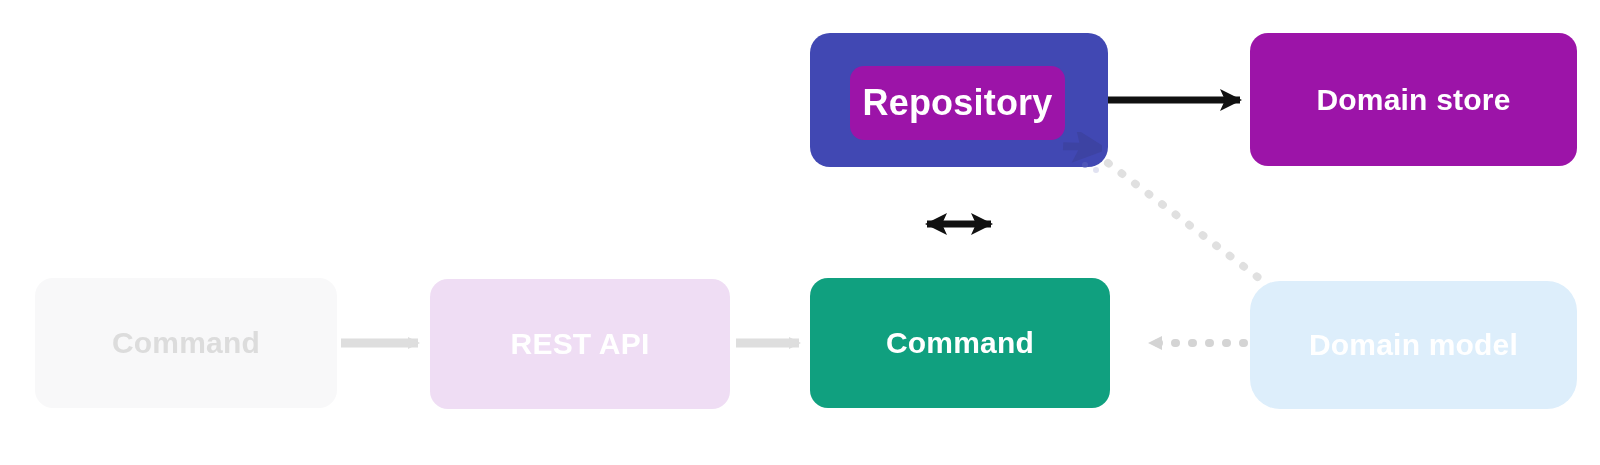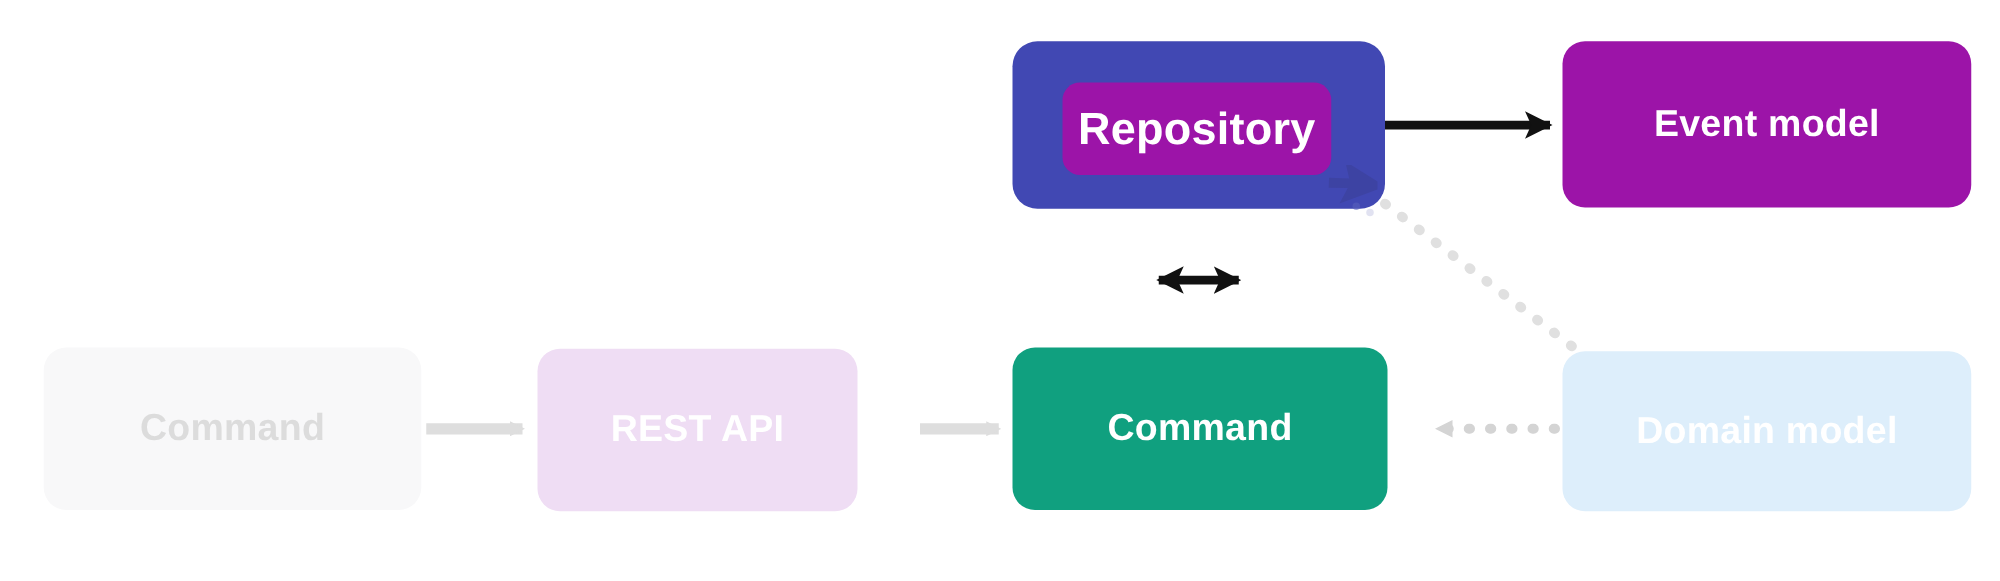--- a/index.html
+++ b/index.html
@@ -30,21 +30,21 @@
     color: #ffffff;
     user-select: none;
   }
   
   #node-command {
     left: 35px;  top: 278px;  width: 302px; height: 130px;
     background: #f8f8f9;
     color: #dcdcdc;
   }
   #node-rest-api {
-    left: 430px; top: 279px;  width: 256px; height: 130px;
+    left: 430px; top: 279px;  width: 300px; height: 130px;
     background: #efddf4;
     color: #ffffff;
   }
   #node-command-handlers {
     left: 810px; top: 278px;  width: 300px; height: 130px;
     background: #10a07f;
     color: #ffffff;
   }
   #node-repository-group {
     left: 810px; top: 33px;   width: 298px; height: 134px;
@@ -59,20 +59,21 @@
   }
   #node-event-store {
     left: 1250px; top: 33px;  width: 327px; height: 133px;
     background: #9c14a8;
     color: #ffffff;
   }
   #node-domain-model {
     left: 1250px; top: 281px; width: 327px; height: 128px;
     background: #ddeefb;
     color: #ffffff;
+    border-radius: 30px;
   }
 
   
   #connectors {
     position: absolute;
     left: 0; top: 0;
     width: 1600px; height: 465px;
     pointer-events: none;
   }
 
@@ -139,21 +140,21 @@
   <div class="node" id="node-command-handlers">
     <span style="display:block">
       <span>Command</span><br>
     </span>
   </div>
 
   <div class="node" id="node-repository-group"></div>
 
   <div class="node" id="node-repository">Repository</div>
 
-  <div class="node" id="node-event-store">Event model</div>
+  <div class="node" id="node-event-store">Domain store</div>
 
   <div class="node" id="node-domain-model">Domain model</div>
 
   <svg id="mouse-cursor" viewBox="0 0 44 46" xmlns="http://www.w3.org/2000/svg">
     <path d="M2,2 L2,40 L12,30 L20,44 L27,40 L19,27 L33,26 Z" fill="#3b3f96" transform="rotate(122 22 23)"></path>
     <circle cx="27" cy="33" r="3" fill="#5c62bd"></circle>
     <circle cx="38" cy="38" r="3" fill="#c9cbe6"></circle>
   </svg>
 
 </div>

